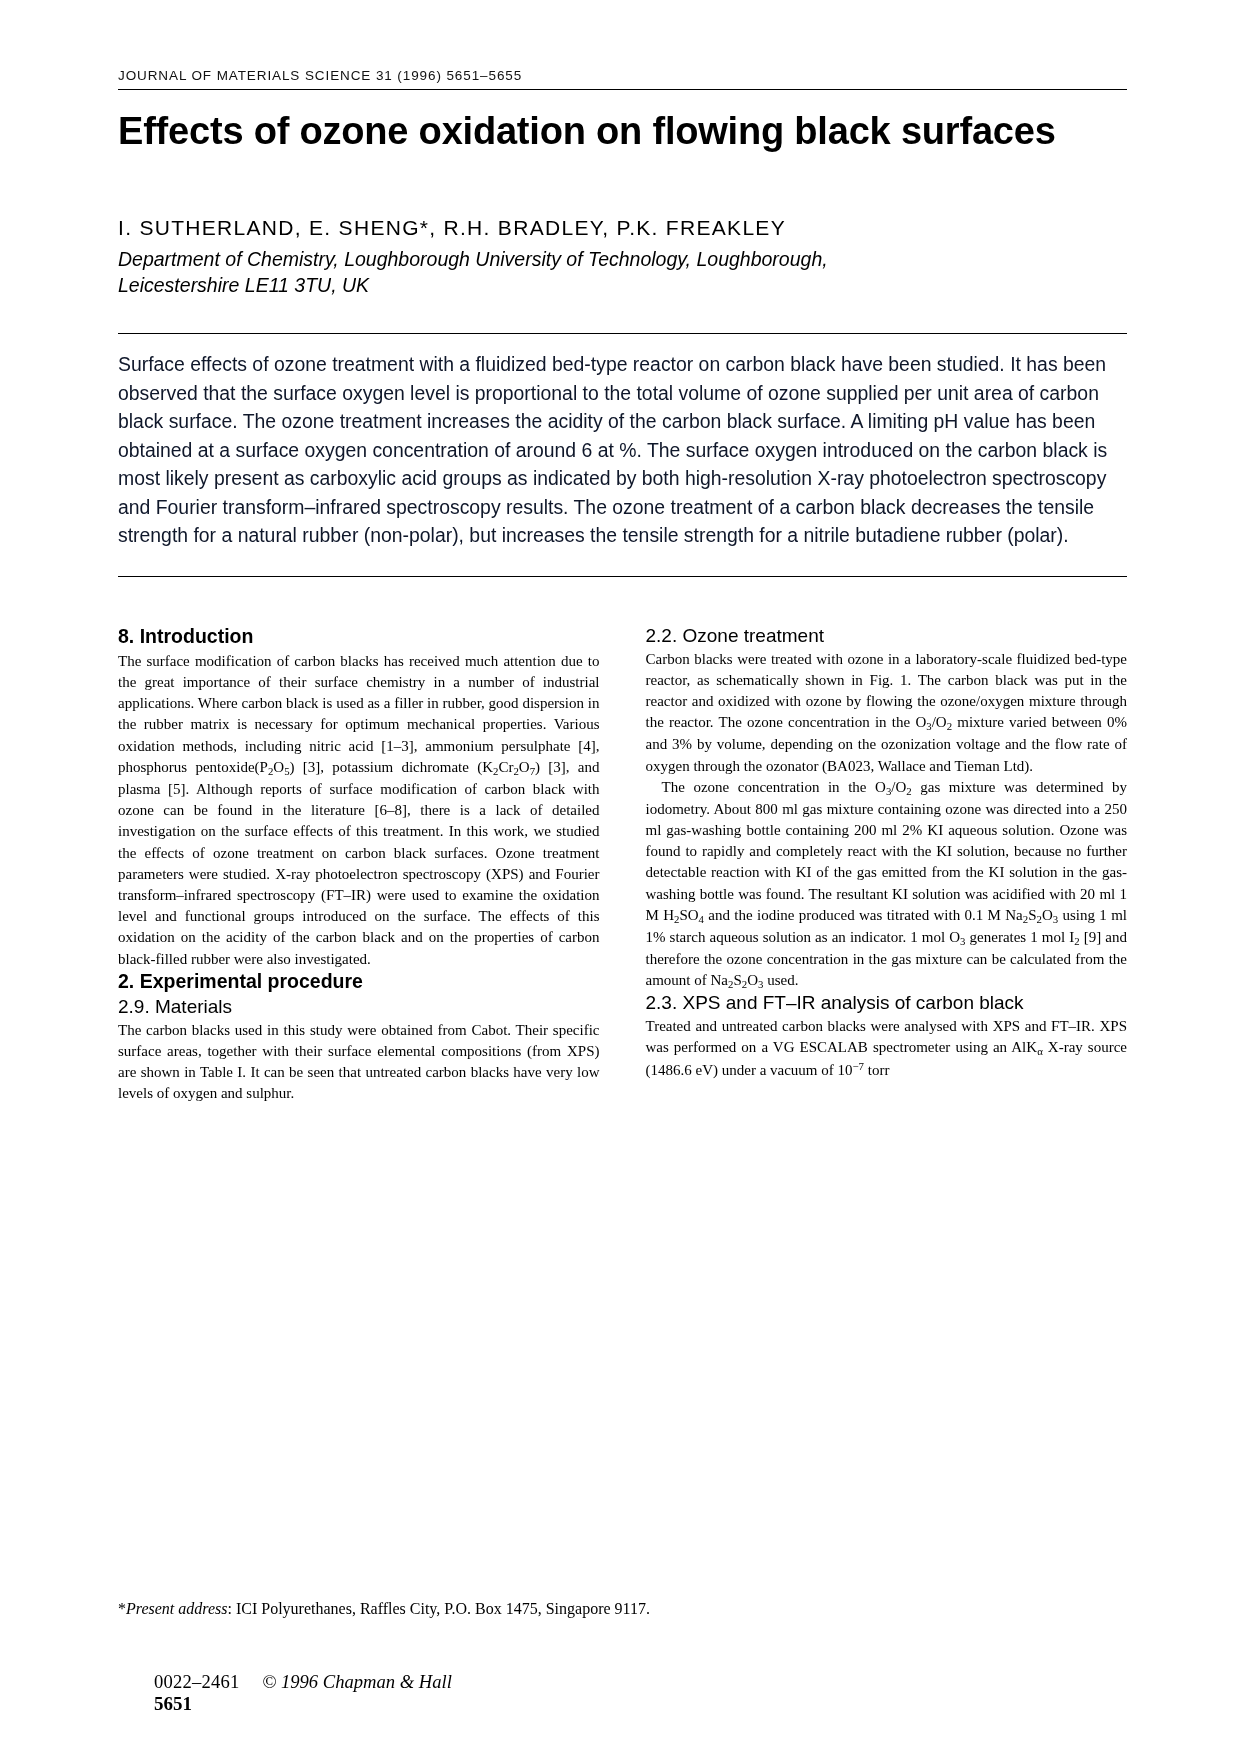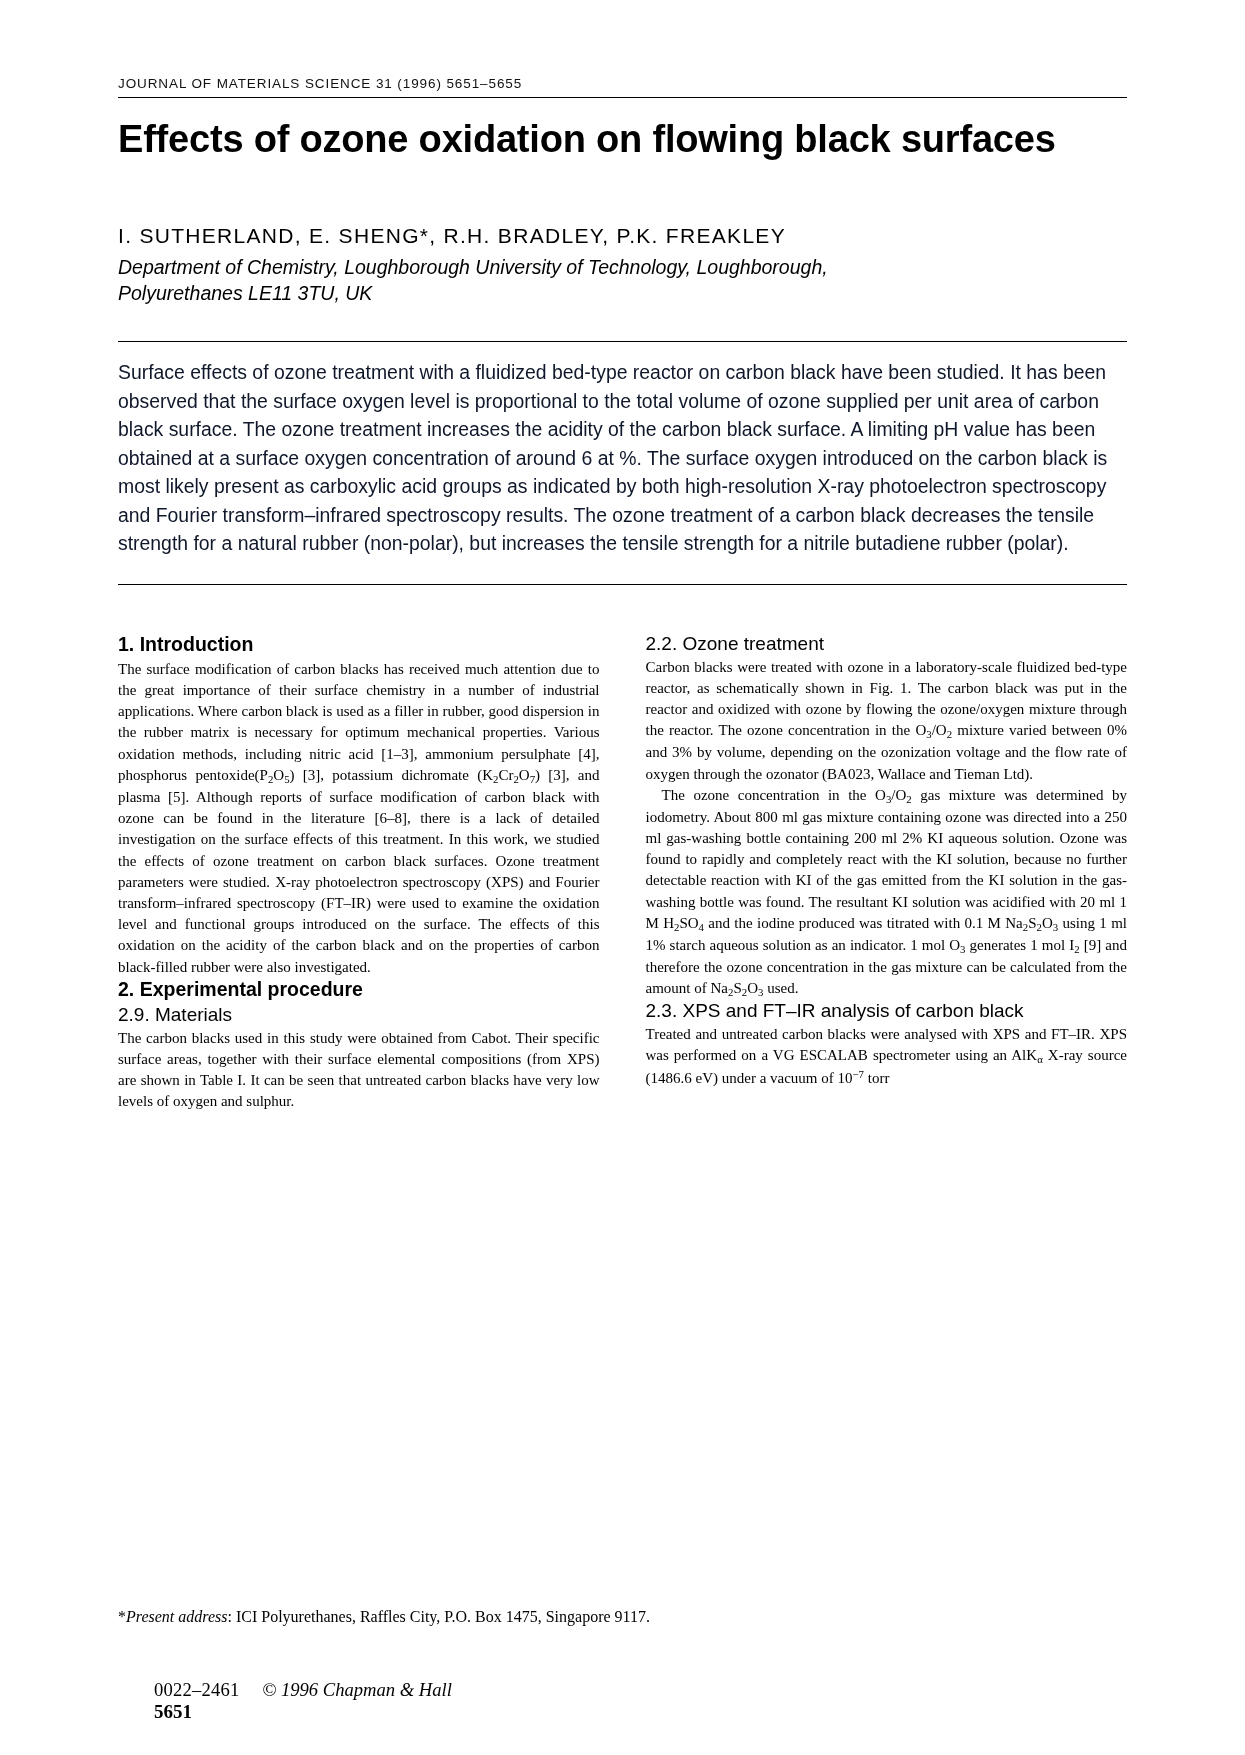--- a/index.html
+++ b/index.html
@@ -9,21 +9,21 @@
   }
   body {
     width: 1245px;
     height: 1755px;
     font-family: "Liberation Serif", serif;
     color: #000000;
     position: relative;
   }
   .page {
     position: absolute;
-    left: 0; top: 16px;
+    left: 0; top: 8px;
     width: 1245px;
     height: 1543px;
     box-sizing: border-box;
     padding: 60px 118px 56px 118px;
   }
   .journal-line {
     font-family: "Liberation Sans", sans-serif;
     font-size: 13.5px;
     letter-spacing: 0.9px;
     color: #111;
@@ -144,31 +144,31 @@
 
   <div class="journal-line">JOURNAL OF MATERIALS SCIENCE 31 (1996) 5651–5655</div>
   <div class="rule-top"></div>
 
   <h1 class="title">Effects of ozone oxidation on flowing black surfaces</h1>
 
   <div class="authors">I. SUTHERLAND, E. SHENG*, R.H. BRADLEY, P.K. FREAKLEY</div>
 
   <div class="affil">
     <div>Department of Chemistry, Loughborough University of Technology, Loughborough,</div>
-    <div>Polyurethanes LE11 3TU, UK</div>
+    <div>Leicestershire LE11 3TU, UK</div>
   </div>
 
   <div class="rule-abs-top"></div>
   <div class="abstract">Surface effects of ozone treatment with a fluidized bed-type reactor on carbon black have been studied. It has been observed that the surface oxygen level is proportional to the total volume of ozone supplied per unit area of carbon black surface. The ozone treatment increases the acidity of the carbon black surface. A limiting pH value has been obtained at a surface oxygen concentration of around 6 at %. The surface oxygen introduced on the carbon black is most likely present as carboxylic acid groups as indicated by both high-resolution X-ray photoelectron spectroscopy and Fourier transform–infrared spectroscopy results. The ozone treatment of a carbon black decreases the tensile strength for a natural rubber (non-polar), but increases the tensile strength for a nitrile butadiene rubber (polar).</div>
   <div class="rule-abs-bot"></div>
 
   <div class="columns">
 
     <div class="col">
-      <h2 class="sec">1. Introduction</h2>
+      <h2 class="sec">8. Introduction</h2>
       <p class="body"><span>The surface modification of carbon blacks has received much attention due to the great importance of their surface chemistry in a number of industrial applications. Where carbon black is used as a filler in rubber, good dispersion in the rubber matrix is necessary for optimum mechanical properties. Various oxidation methods, including nitric acid [1–3], ammonium persulphate [4], phosphorus pentoxide</span><span>(P</span><sub>2</sub><span>O</span><sub>5</sub><span>) [3], potassium dichromate (K</span><sub>2</sub><span>Cr</span><sub>2</sub><span>O</span><sub>7</sub><span>) [3], and plasma [5]. Although reports of surface modification of carbon black with ozone can be found in the literature [6–8], there is a lack of detailed investigation on the surface effects of this treatment. In this work, we studied the effects of ozone treatment on carbon black surfaces. Ozone treatment parameters were studied. X-ray photoelectron spectroscopy (XPS) and Fourier transform–infrared spectroscopy (FT–IR) were used to examine the oxidation level and functional groups introduced on the surface. The effects of this oxidation on the acidity of the carbon black and on the properties of carbon black-filled rubber were also investigated.</span></p>
 
       <h2 class="sec sec-gap">2. Experimental procedure</h2>
       <h3 class="sub">2.9. Materials</h3>
       <p class="body">The carbon blacks used in this study were obtained from Cabot. Their specific surface areas, together with their surface elemental compositions (from XPS) are shown in Table I. It can be seen that untreated carbon blacks have very low levels of oxygen and sulphur.</p>
     </div>
 
     <div class="col">
       <h3 class="sub">2.2. Ozone treatment</h3>
       <p class="body"><span>Carbon blacks were treated with ozone in a laboratory-scale fluidized bed-type reactor, as schematically shown in Fig. 1. The carbon black was put in the reactor and oxidized with ozone by flowing the ozone/oxygen mixture through the reactor. The ozone concentration in the O</span><sub>3</sub><span>/O</span><sub>2</sub><span> mixture varied between 0% and 3% by volume, depending on the ozonization voltage and the flow rate of oxygen through the ozonator (BA023, Wallace and Tieman Ltd).</span></p>

